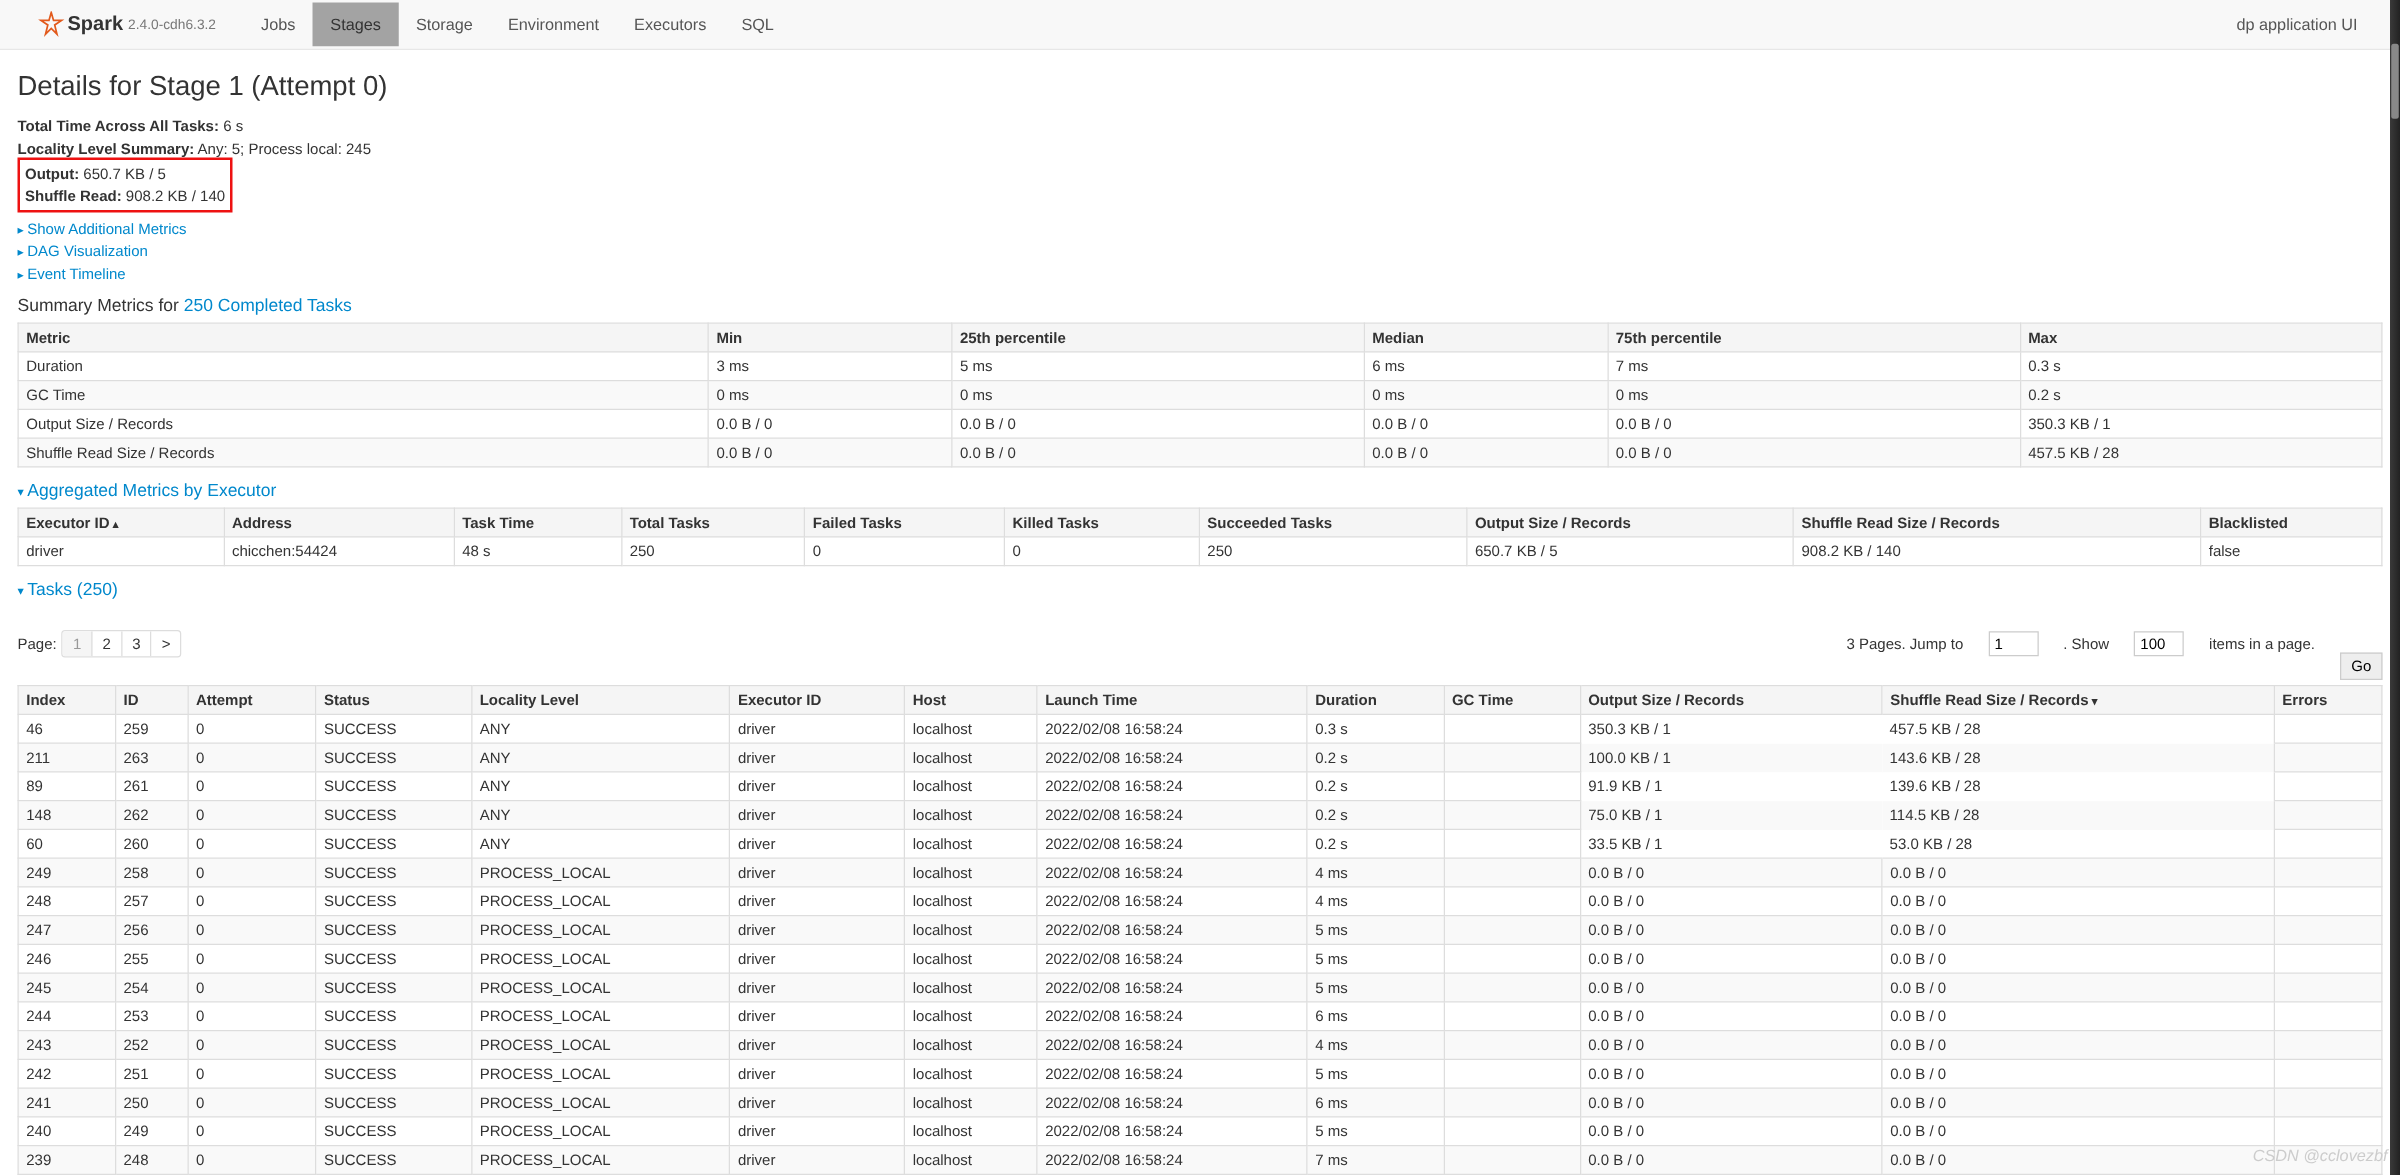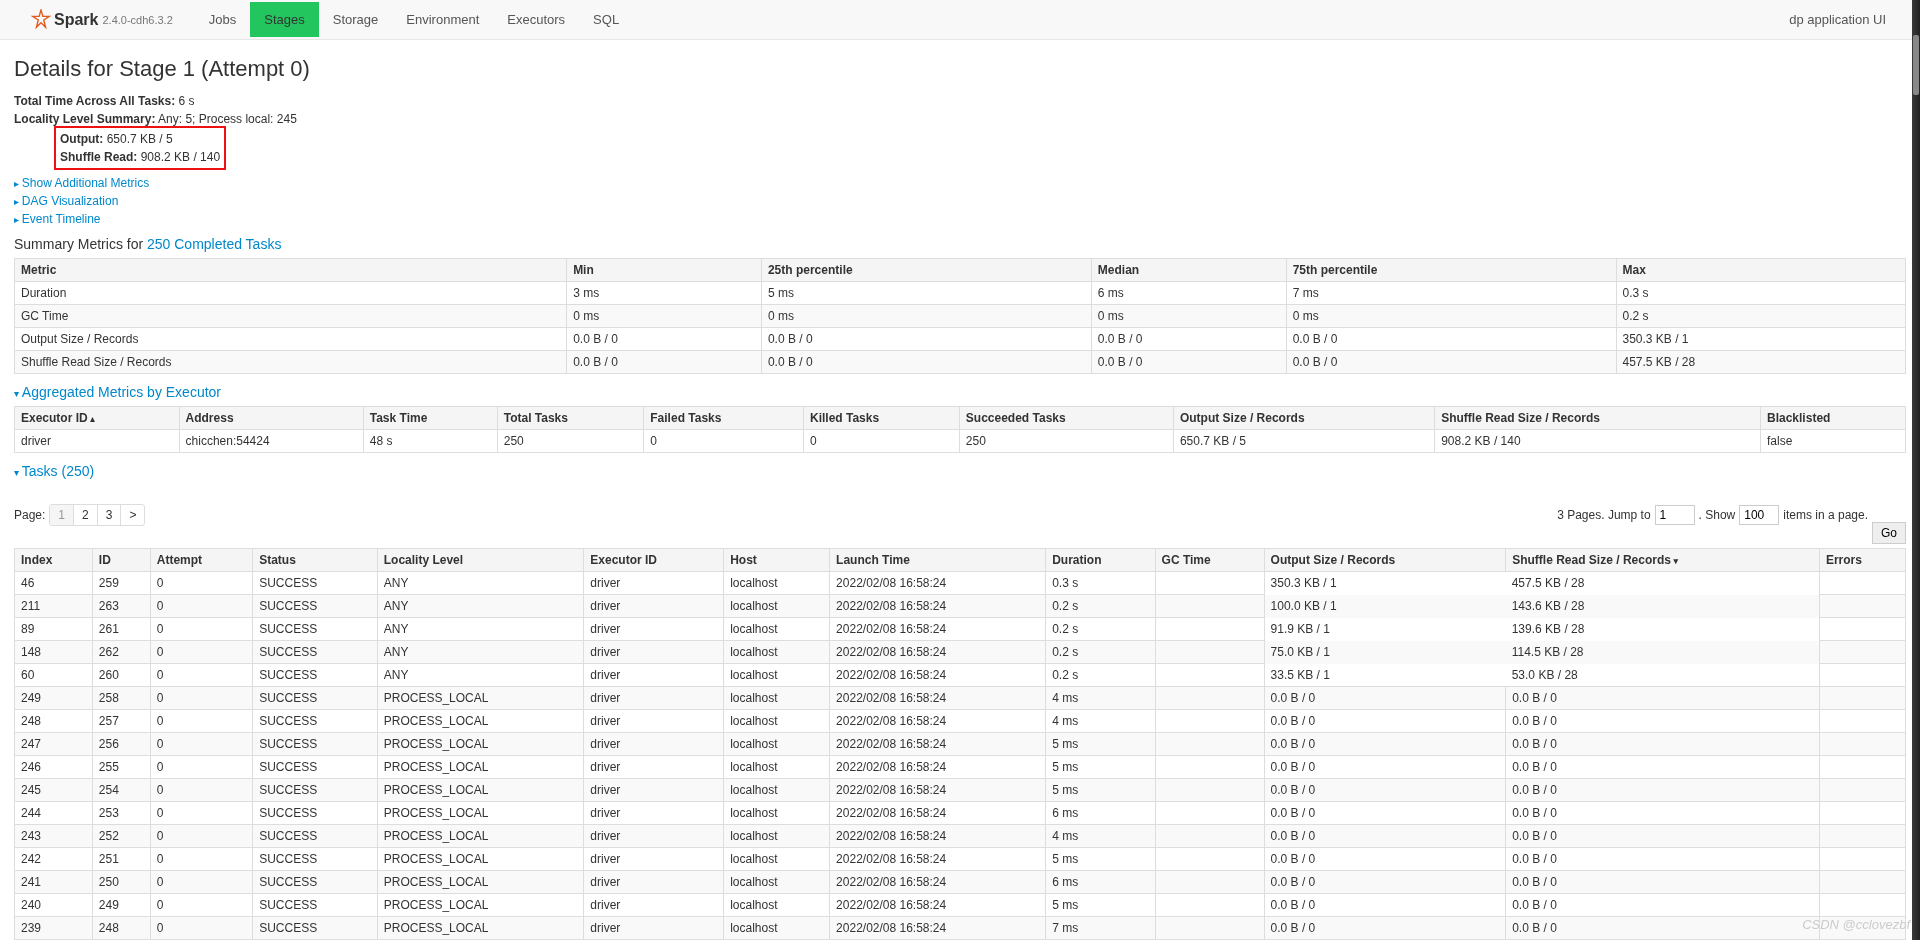--- a/index.html
+++ b/index.html
@@ -3,46 +3,46 @@
 <meta charset="utf-8">
 <style>
 * { box-sizing: border-box; margin: 0; padding: 0; }
 body { font-family: "Helvetica Neue", Helvetica, Arial, sans-serif; font-size: 13px; color: #333; background: #fff; }
 .navbar { display: flex; align-items: center; border-bottom: 1px solid #e7e7e7; background: #f8f8f8; height: 40px; padding: 0 20px; }
 .brand { display: flex; align-items: center; font-weight: bold; font-size: 16px; padding: 0 10px; }
 .brand svg { margin-right: 2px; }
 .version { font-size: 11px; color: #777; margin-left: 4px; font-weight: normal; }
 .nav-tabs { display: flex; list-style: none; margin-left: 12px; }
 .nav-tabs li { padding: 10px 14px; cursor: pointer; color: #555; font-size: 13px; }
-.nav-tabs li.active { background: #22c55e; color: #333; }
+.nav-tabs li.active { background: #a3a3a3; color: #333; }
 .nav-right { margin-left: auto; padding: 0 14px; color: #555; }
 .container { padding: 10px 14px; }
 h3 { font-size: 22px; font-weight: 500; margin: 6px 0 10px; }
 .kv-list { font-size: 12px; line-height: 1.5; }
 .kv-list b { font-weight: bold; }
-.red-box { border: 2px solid #e11; display: inline-block; padding: 2px 4px; margin-top: -2px; margin-left: 40px; }
+.red-box { border: 2px solid #e11; display: inline-block; padding: 2px 4px; margin-top: -2px; }
 .red-box2 { border: 2px solid #e11; }
 .expand-links { margin: 4px 0 8px; }
 .expand-links .lnk { color: #0088cc; cursor: pointer; font-size: 12px; display: block; line-height: 1.5; }
 .expand-links .lnk::before { content: "▸ "; color: #0088cc; font-size: 10px; }
 h4.section { font-size: 14px; font-weight: normal; margin: 8px 0 6px; }
 h4.section.collapsible { color: #0088cc; cursor: pointer; }
 h4.section.collapsible::before { content: "▾ "; font-size: 10px; }
 .completed-link { color: #0088cc; }
 table.data { width: 100%; border-collapse: collapse; font-size: 12px; margin-bottom: 10px; }
 table.data th, table.data td { border: 1px solid #ddd; padding: 4px 6px; text-align: left; background: #fff; }
 table.data th { background: #f5f5f5; font-weight: bold; }
 table.data tr:nth-child(even) td { background: #f9f9f9; }
 .sort-ind { font-size: 9px; }
 .pagination-row { display: flex; align-items: center; gap: 4px; margin: 4px 0; font-size: 12px; }
 .pagination-row .pages { display: flex; border: 1px solid #ddd; border-radius: 3px; overflow: hidden; }
 .pagination-row .pages span { padding: 3px 8px; border-right: 1px solid #ddd; cursor: pointer; }
 .pagination-row .pages span:last-child { border-right: none; }
 .pagination-row .pages span.active { background: #f5f5f5; color: #999; }
-.pagination-row .right { margin-left: auto; display: flex; align-items: center; gap: 4px; }
+.pagination-row .right { margin-left: auto; display: flex; align-items: center; gap: 20px; }
 .pagination-row input { width: 40px; padding: 2px 4px; border: 1px solid #ccc; font-size: 12px; }
 .go-btn { padding: 3px 8px; border: 1px solid #ccc; background: #eee; cursor: pointer; font-size: 12px; margin-top: 37px; }
 .watermark { position: fixed; bottom: 8px; right: 10px; color: #ccc; font-size: 13px; font-style: italic; pointer-events: none; }
 .scroll-edge { position: fixed; right: 0; top: 0; bottom: 0; width: 8px; background: linear-gradient(to right, #3a3a3a, #222); }
 .scroll-thumb { position: absolute; right: 1px; width: 6px; background: #888; border-radius: 2px; }
 </style>
 </head>
 <body>
 
 <div class="navbar">

